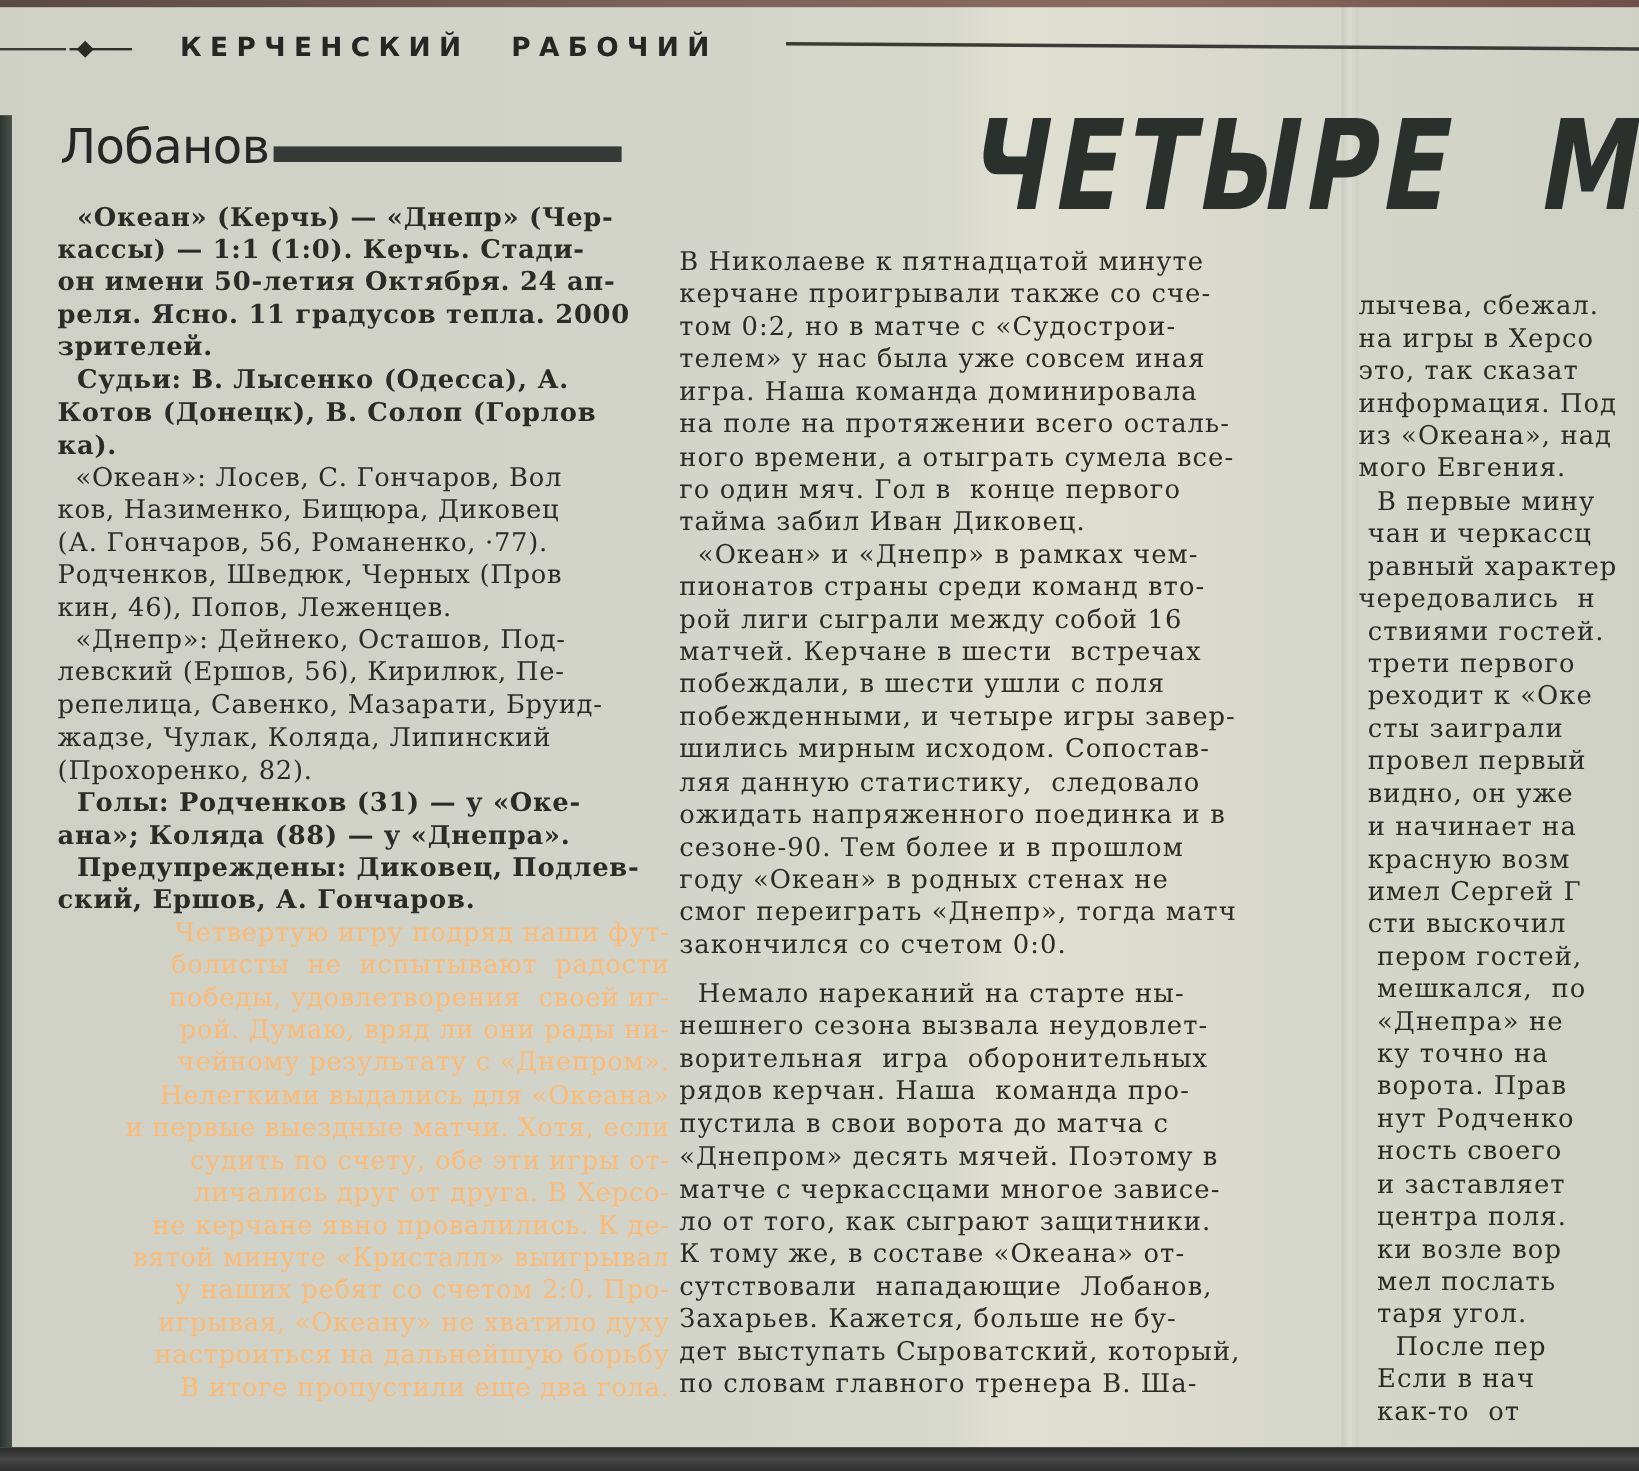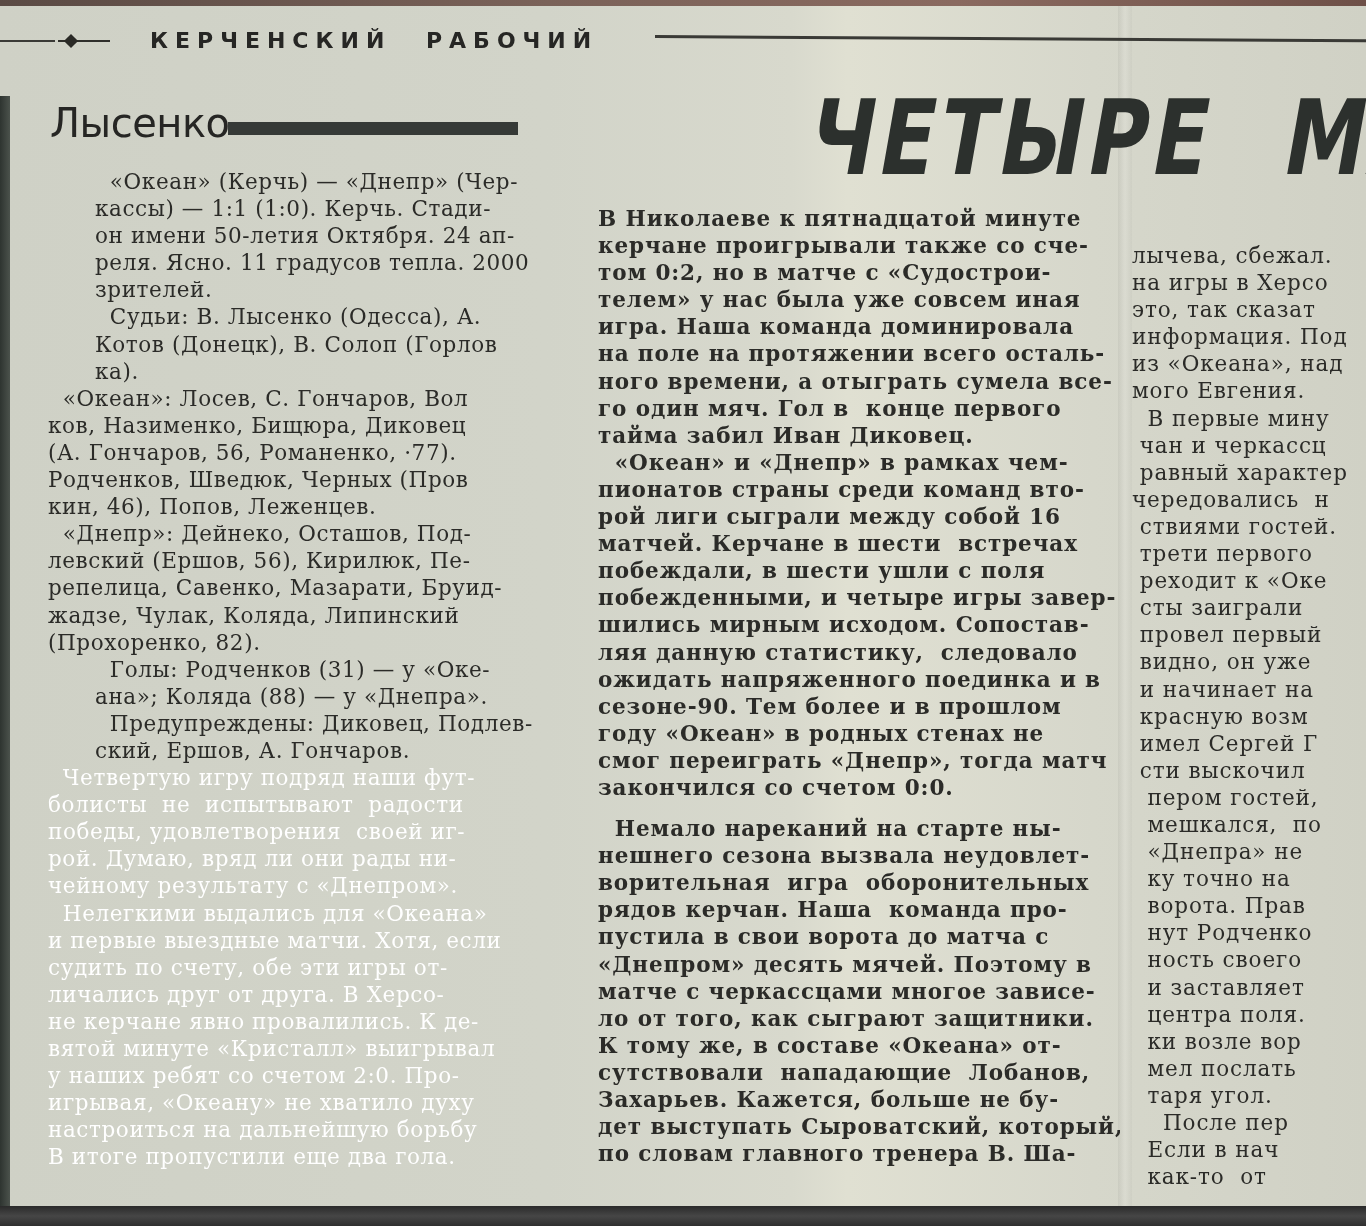--- a/index.html
+++ b/index.html
@@ -71,43 +71,43 @@
       word-spacing: 50px; line-height: 1;
     }
 
     
     .col {
       position: absolute; color: #2b2b28;
       font-family: "DejaVu Serif", serif; font-size: 21.5px;
       line-height: 27.1px; white-space: pre; overflow: hidden;
     }
     .col .line { display: block; height: 27.1px; }
-    .col .bold { font-weight: normal; margin-left: 47px; }
-    .col .faint { color: #ffffff; }
+    .col .bold { font-weight: bold; }
+    .col .faint { color: #fdba74; text-align: right; }
     .col .gap { display: block; height: 14px; }
 
     .col-left { left: 48px; top: 168px; width: 510px; letter-spacing: 0.6px; }
-    .col-mid  { left: 598px; top: 205px; width: 522px; letter-spacing: 0.9px; font-weight: bold; }
+    .col-mid  { left: 566px; top: 205px; width: 522px; letter-spacing: 0.9px; }
     .col-right { left: 1132px; top: 205px; width: 234px; letter-spacing: 0.9px; margin-top: 37px; }
   </style>
 </head>
 <body>
 
 <div class="top-edge"></div>
 <div class="paper"></div>
 <div class="fold"></div>
 <div class="left-strip"></div>
 <div class="bottom-edge"></div>
 
 <div class="masthead-rule-left"></div>
 <div class="masthead-diamond-line"></div>
 <div class="masthead-diamond"></div>
 <div class="masthead-title">КЕРЧЕНСКИЙ  РАБОЧИЙ</div>
 <div class="masthead-rule-right"></div>
 
-<div class="section-label">Лысенко</div>
+<div class="section-label">Лобанов</div>
 <div class="section-rule"></div>
 
 <div class="headline">ЧЕТЫРЕ МАТЧ</div>
 
 <div class="col col-left" id="col-left"><span class="line bold">  «Океан» (Керчь) — «Днепр» (Чер-</span><span class="line bold">кассы) — 1:1 (1:0). Керчь. Стади-</span><span class="line bold">он имени 50-летия Октября. 24 ап-</span><span class="line bold">реля. Ясно. 11 градусов тепла. 2000</span><span class="line bold">зрителей.</span><span class="line bold">  Судьи: В. Лысенко (Одесса), А.</span><span class="line bold">Котов (Донецк), В. Солоп (Горлов</span><span class="line bold">ка).</span><span class="line">  «Океан»: Лосев, С. Гончаров, Вол</span><span class="line">ков, Назименко, Бищюра, Диковец</span><span class="line">(А. Гончаров, 56, Романенко, ·77).</span><span class="line">Родченков, Шведюк, Черных (Пров</span><span class="line">кин, 46), Попов, Леженцев.</span><span class="line">  «Днепр»: Дейнеко, Осташов, Под-</span><span class="line">левский (Ершов, 56), Кирилюк, Пе-</span><span class="line">репелица, Савенко, Мазарати, Бруид-</span><span class="line">жадзе, Чулак, Коляда, Липинский</span><span class="line">(Прохоренко, 82).</span><span class="line bold">  Голы: Родченков (31) — у «Оке-</span><span class="line bold">ана»; Коляда (88) — у «Днепра».</span><span class="line bold">  Предупреждены: Диковец, Подлев-</span><span class="line bold">ский, Ершов, А. Гончаров.</span><span class="line faint">  Четвертую игру подряд наши фут-</span><span class="line faint">болисты  не  испытывают  радости</span><span class="line faint">победы, удовлетворения  своей иг-</span><span class="line faint">рой. Думаю, вряд ли они рады ни-</span><span class="line faint">чейному результату с «Днепром».</span><span class="line faint">  Нелегкими выдались для «Океана»</span><span class="line faint">и первые выездные матчи. Хотя, если</span><span class="line faint">судить по счету, обе эти игры от-</span><span class="line faint">личались друг от друга. В Херсо-</span><span class="line faint">не керчане явно провалились. К де-</span><span class="line faint">вятой минуте «Кристалл» выигрывал</span><span class="line faint">у наших ребят со счетом 2:0. Про-</span><span class="line faint">игрывая, «Океану» не хватило духу</span><span class="line faint">настроиться на дальнейшую борьбу</span><span class="line faint">В итоге пропустили еще два гола.</span></div>
 <div class="col col-mid" id="col-mid"><span class="line">В Николаеве к пятнадцатой минуте</span><span class="line">керчане проигрывали также со сче-</span><span class="line">том 0:2, но в матче с «Судострои-</span><span class="line">телем» у нас была уже совсем иная</span><span class="line">игра. Наша команда доминировала</span><span class="line">на поле на протяжении всего осталь-</span><span class="line">ного времени, а отыграть сумела все-</span><span class="line">го один мяч. Гол в  конце первого</span><span class="line">тайма забил Иван Диковец.</span><span class="line">  «Океан» и «Днепр» в рамках чем-</span><span class="line">пионатов страны среди команд вто-</span><span class="line">рой лиги сыграли между собой 16</span><span class="line">матчей. Керчане в шести  встречах</span><span class="line">побеждали, в шести ушли с поля</span><span class="line">побежденными, и четыре игры завер-</span><span class="line">шились мирным исходом. Сопостав-</span><span class="line">ляя данную статистику,  следовало</span><span class="line">ожидать напряженного поединка и в</span><span class="line">сезоне-90. Тем более и в прошлом</span><span class="line">году «Океан» в родных стенах не</span><span class="line">смог переиграть «Днепр», тогда матч</span><span class="line">закончился со счетом 0:0.</span><span class="gap"></span><span class="line">  Немало нареканий на старте ны-</span><span class="line">нешнего сезона вызвала неудовлет-</span><span class="line">ворительная  игра  оборонительных</span><span class="line">рядов керчан. Наша  команда про-</span><span class="line">пустила в свои ворота до матча с</span><span class="line">«Днепром» десять мячей. Поэтому в</span><span class="line">матче с черкассцами многое зависе-</span><span class="line">ло от того, как сыграют защитники.</span><span class="line">К тому же, в составе «Океана» от-</span><span class="line">сутствовали  нападающие  Лобанов,</span><span class="line">Захарьев. Кажется, больше не бу-</span><span class="line">дет выступать Сыроватский, который,</span><span class="line">по словам главного тренера В. Ша-</span></div>
 <div class="col col-right" id="col-right"><span class="line">лычева, сбежал.</span><span class="line">на игры в Херсо</span><span class="line">это, так сказат</span><span class="line">информация. Под</span><span class="line">из «Океана», над</span><span class="line">мого Евгения.</span><span class="line">  В первые мину</span><span class="line"> чан и черкассц</span><span class="line"> равный характер</span><span class="line">чередовались  н</span><span class="line"> ствиями гостей.</span><span class="line"> трети первого</span><span class="line"> реходит к «Оке</span><span class="line"> сты заиграли</span><span class="line"> провел первый</span><span class="line"> видно, он уже</span><span class="line"> и начинает на</span><span class="line"> красную возм</span><span class="line"> имел Сергей Г</span><span class="line"> сти выскочил</span><span class="line">  пером гостей,</span><span class="line">  мешкался,  по</span><span class="line">  «Днепра» не</span><span class="line">  ку точно на</span><span class="line">  ворота. Прав</span><span class="line">  нут Родченко</span><span class="line">  ность своего</span><span class="line">  и заставляет</span><span class="line">  центра поля.</span><span class="line">  ки возле вор</span><span class="line">  мел послать</span><span class="line">  таря угол.</span><span class="line">    После пер</span><span class="line">  Если в нач</span><span class="line">  как-то  от</span></div>
 
 </body></html>

